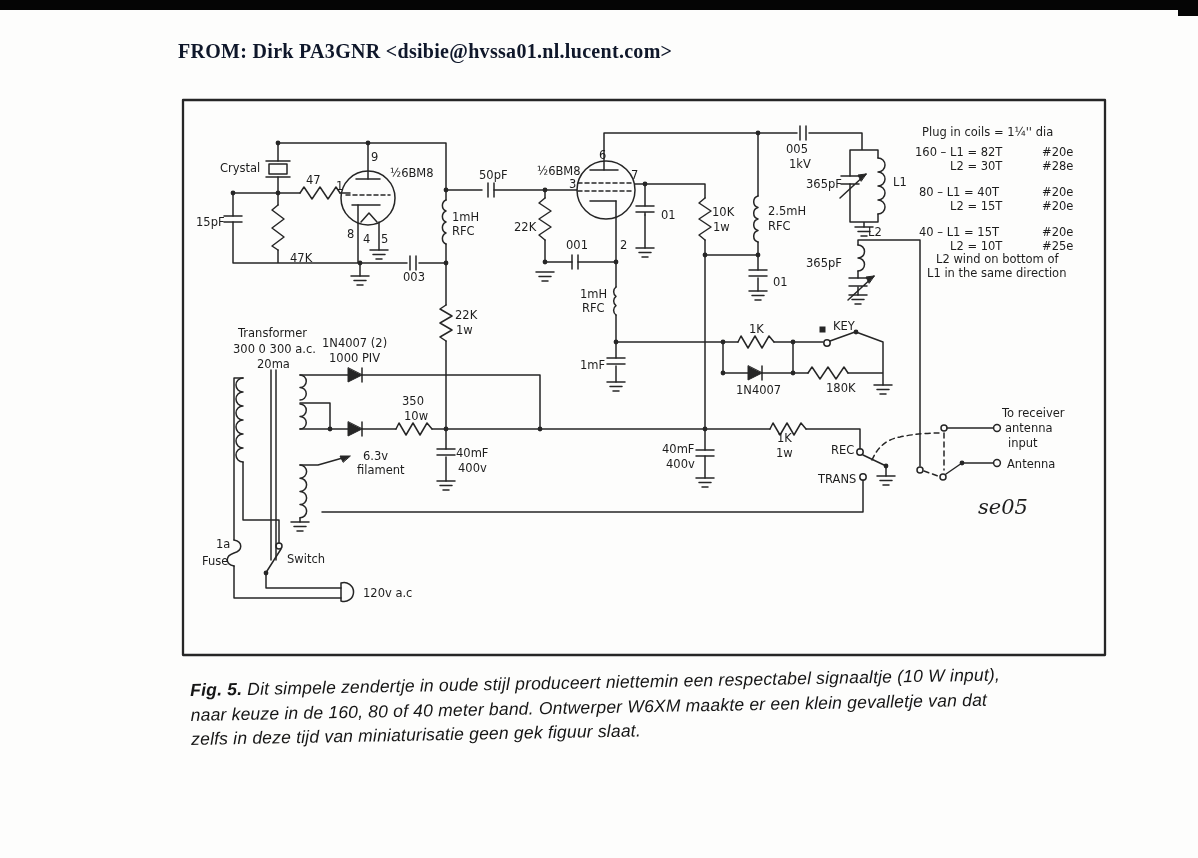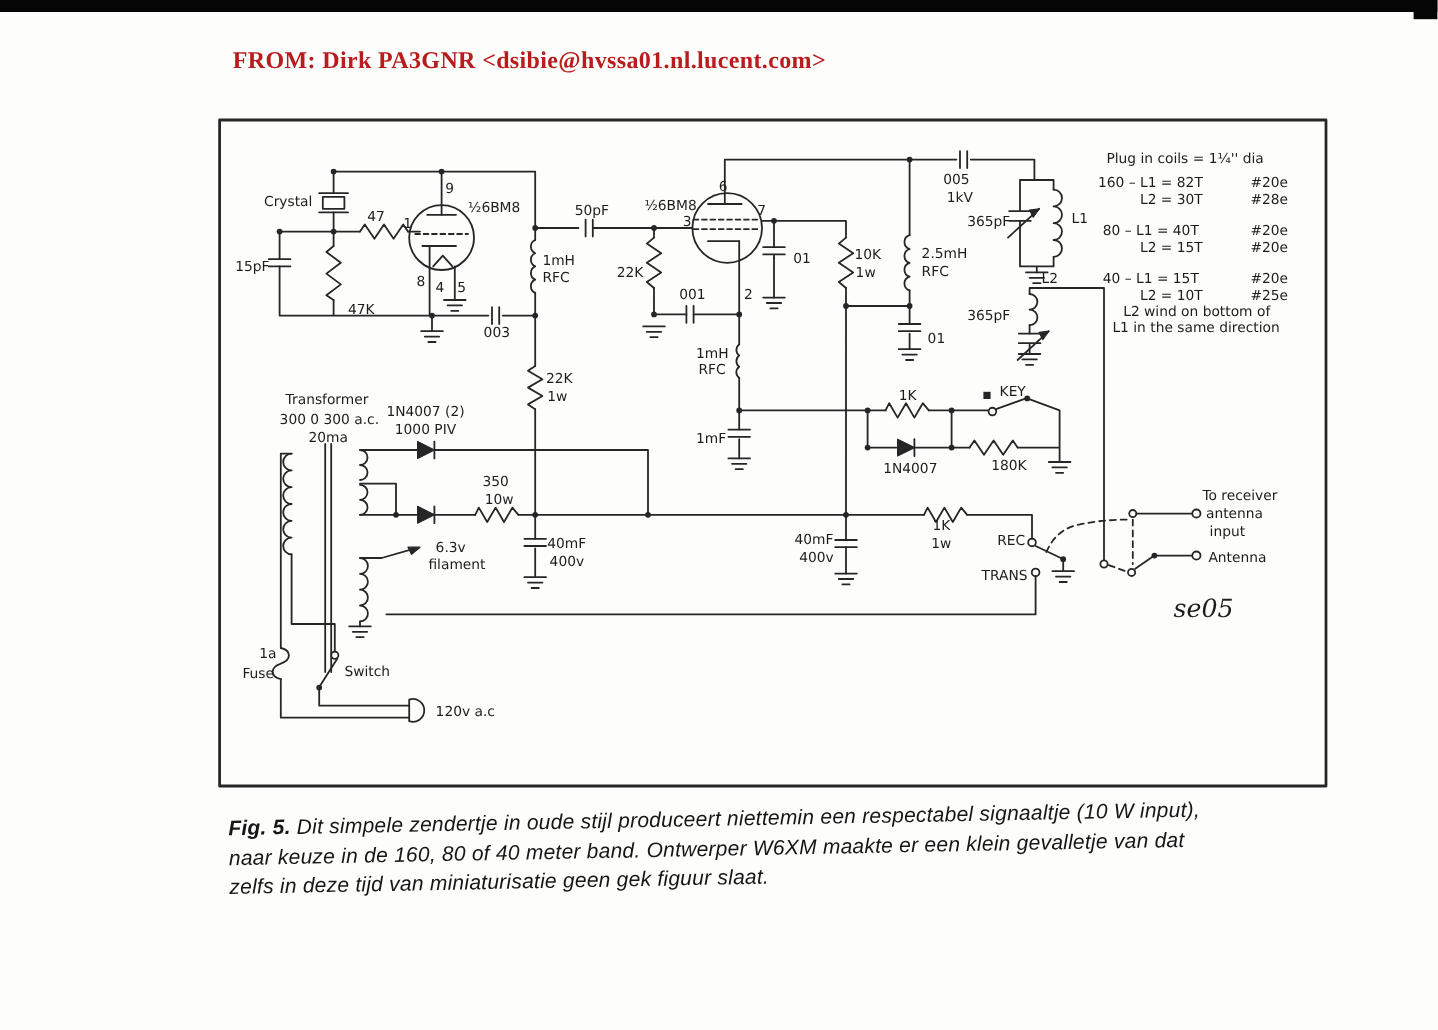--- a/index.html
+++ b/index.html
@@ -4,23 +4,23 @@
 <style>
   html,body{margin:0;padding:0;}
   body{
     width:1198px;height:858px;position:relative;
     background:#fdfdfc;overflow:hidden;
     font-family:"Liberation Sans",sans-serif;
   }
   .topbar{position:absolute;left:0;top:0;width:1198px;height:10px;background:#050505;}
   .corner-mark{position:absolute;left:1178px;top:0;width:20px;height:16px;background:#050505;}
   .header-line{
-    position:absolute;left:194px;top:40px;
+    position:absolute;left:178px;top:40px;
     font-family:"Liberation Serif",serif;font-weight:bold;
-    font-size:20px;color:#b91c1c;letter-spacing:0.3px;white-space:nowrap;
+    font-size:20px;color:#0f172a;letter-spacing:0.3px;white-space:nowrap;
   }
   .caption{
     position:absolute;left:190px;top:678px;width:960px;
     font-family:"Liberation Sans",sans-serif;font-style:italic;
     font-size:17.5px;line-height:24.5px;color:#161616;
     transform:rotate(-1.1deg);transform-origin:left top;letter-spacing:0.2px;
   }
   .caption .figbold{font-weight:bold;}
   svg#schematic{position:absolute;left:0;top:0;}
   svg#schematic path, svg#schematic rect.box, svg#schematic circle.contact{

